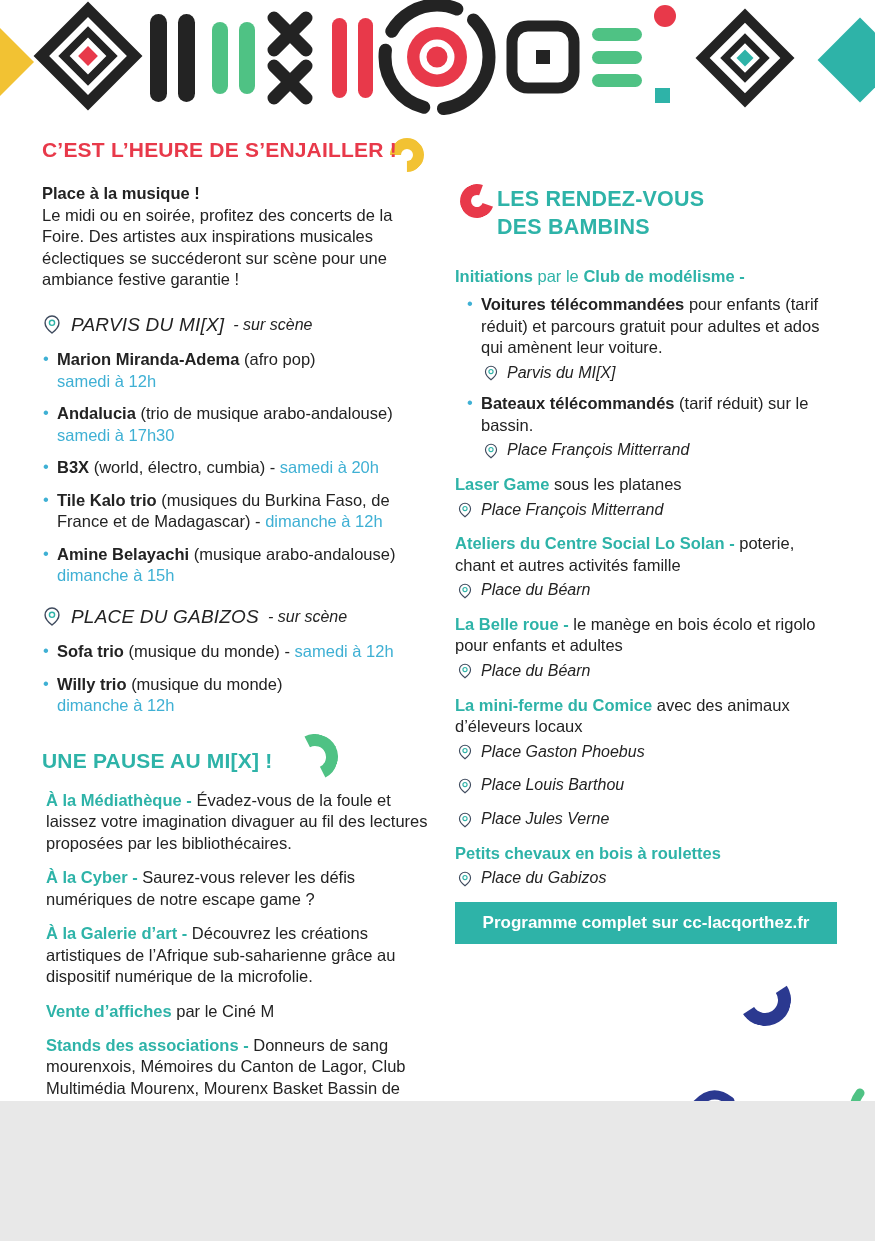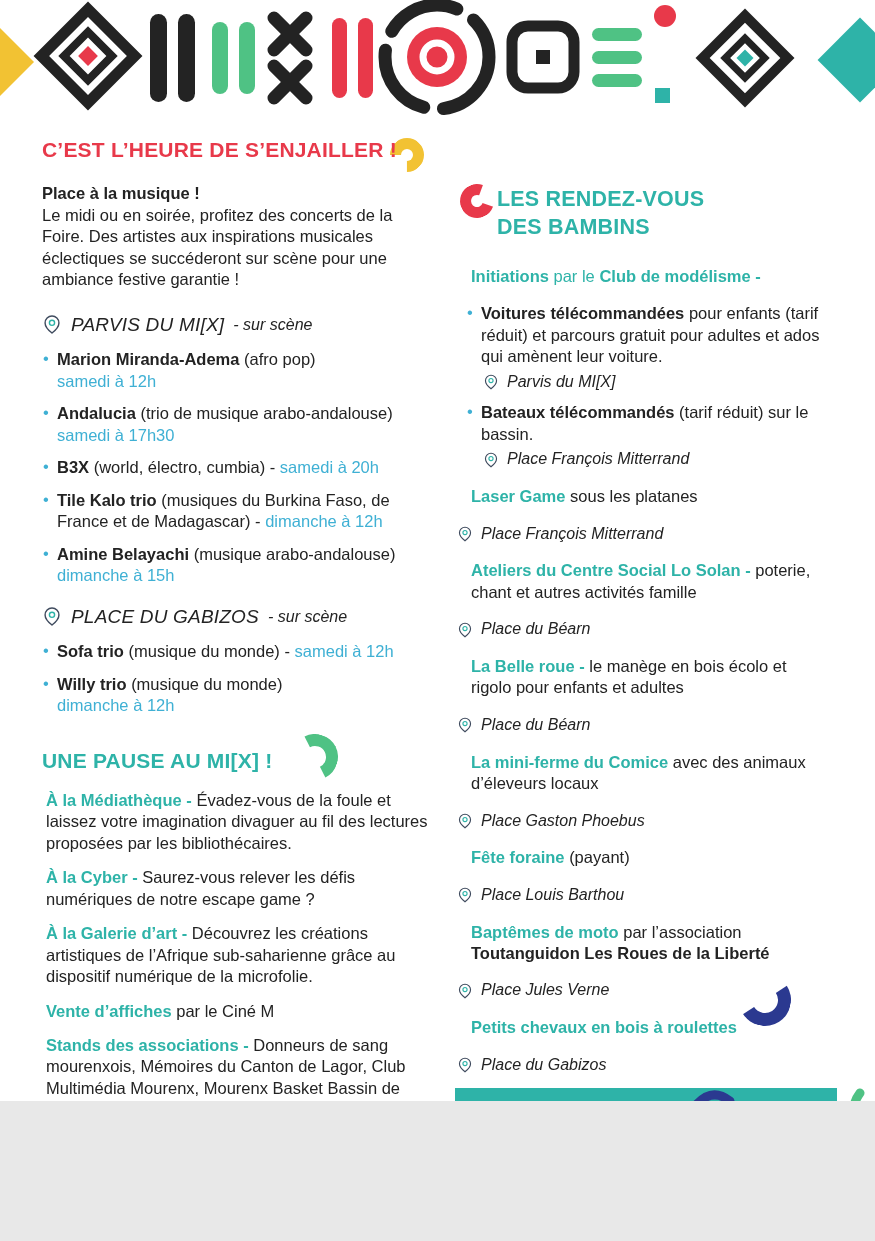--- a/index.html
+++ b/index.html
@@ -27,21 +27,21 @@
   .venue-suffix{font-size:16px;text-align:center;}
   .acts{list-style:none;margin:0 0 4px;padding:0;}
   .act{position:relative;padding-left:15px;margin-bottom:11px;}
   .act::before{content:"\2022";position:absolute;left:1px;top:-1px;color:var(--cyan);}
   .time{color:var(--cyan);}
   .time.block{display:block;}
   .v2{margin-top:18px;}
   .pause-item{margin:0 4px 13px;}
   .lead{color:var(--teal);font-weight:700;}
   .teal{color:var(--teal);}
-  .rline{margin:16px;}
+  .rline{margin:0;}
   .ritem{margin-bottom:13px;}
   .place{display:flex;align-items:center;gap:8px;margin-top:4px;padding-left:2px;font-style:italic;}
   .place-name{font-size:16px;}
   .pin{width:16px;height:20px;flex:0 0 auto;}
   .pin.lg{width:20px;height:25px;}
   .sub{list-style:none;margin:7px 0 0;padding:0 0 0 12px;}
   .sub li{position:relative;padding-left:14px;margin-bottom:10px;}
   .sub li::before{content:"\2022";position:absolute;left:0;top:-1px;color:var(--cyan);}
   .banner{background:var(--teal);color:#fff;font-weight:700;font-size:17px;
           text-align:center;padding:10px;cursor:pointer;}
@@ -290,38 +290,29 @@
       </p>
       <div class="place">
         <svg class="pin" viewBox="0 0 24 24">
             <use href="#pin"></use>
           </svg>
         <span class="place-name">Place Gaston Phoebus</span>
       </div>
     </div>
 
     <div class="ritem">
-      <p class="rline">
-        <span class="lead">Fête foraine</span>
-        <span>(payant)</span>
-      </p>
       <div class="place">
         <svg class="pin" viewBox="0 0 24 24">
             <use href="#pin"></use>
           </svg>
         <span class="place-name">Place Louis Barthou</span>
       </div>
     </div>
 
     <div class="ritem">
-      <p class="rline">
-        <span class="lead">Baptêmes de moto</span>
-        <span>par l’association</span>
-        <span class="b">Toutanguidon Les Roues de la Liberté</span>
-      </p>
       <div class="place">
         <svg class="pin" viewBox="0 0 24 24">
             <use href="#pin"></use>
           </svg>
         <span class="place-name">Place Jules Verne</span>
       </div>
     </div>
 
     <div class="ritem">
       <p class="rline">

